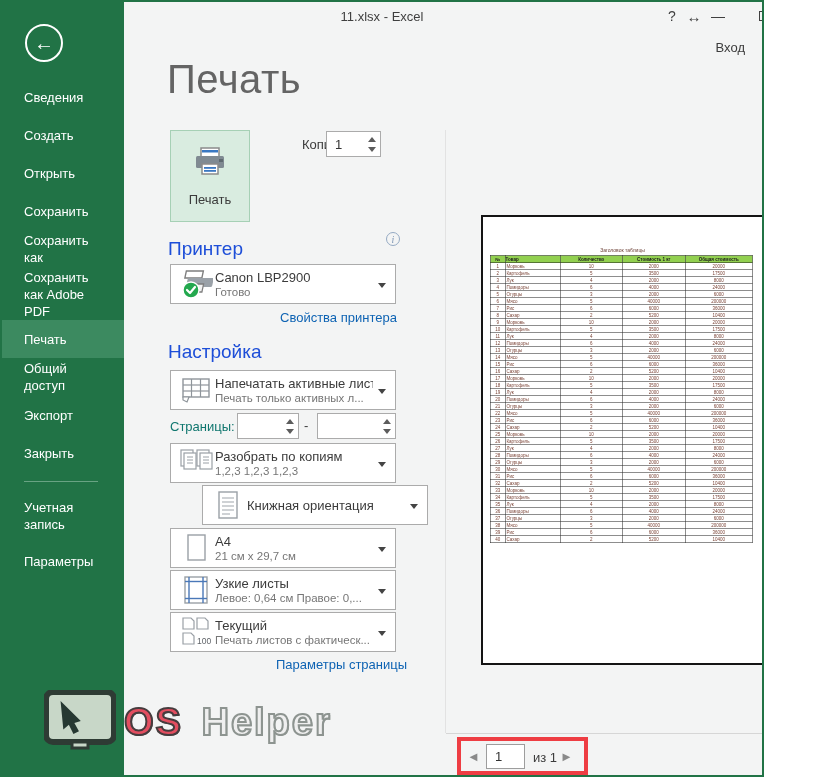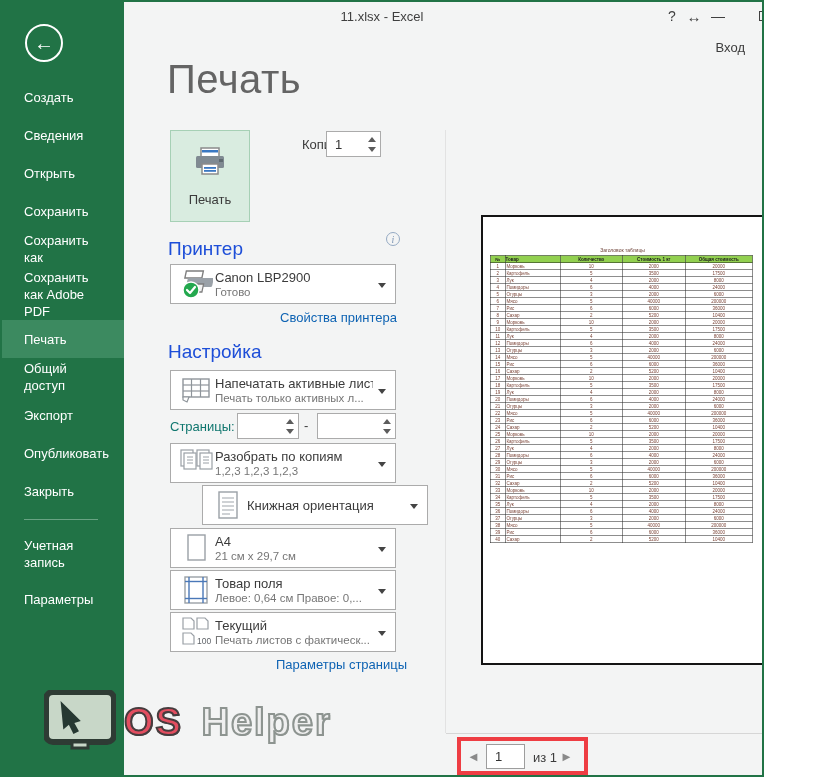--- a/index.html
+++ b/index.html
@@ -115,24 +115,24 @@
     </div>
   <div class="win-btn wb-close">✕</div>
   <div class="signin">Вход</div>
 
   <div class="sidebar">
     <div class="back-btn">
         <span>←</span>
       </div>
     <div class="nav">
         <div class="nav-item">
+          <span>Сведения</span>
+        </div>
+        <div class="nav-item">
           <span>Создать</span>
-        </div>
-        <div class="nav-item">
-          <span>Сведения</span>
         </div>
         <div class="nav-item">
           <span>Открыть</span>
         </div>
         <div class="nav-item">
           <span>Сохранить</span>
         </div>
         <div class="nav-item">
           <span>Сохранить как</span>
         </div>
@@ -140,23 +140,20 @@
           <span>Сохранить как Adobe PDF</span>
         </div>
         <div class="nav-item active">
           <span>Печать</span>
         </div>
         <div class="nav-item">
           <span>Общий доступ</span>
         </div>
         <div class="nav-item">
           <span>Экспорт</span>
-        </div>
-        <div class="nav-item">
-          <span>Опубликовать</span>
         </div>
         <div class="nav-item">
           <span>Закрыть</span>
         </div>
         <div class="nav-divider"></div>
         <div class="nav-item twoline">
           <span>Учетная запись</span>
         </div>
         <div class="nav-item">
           <span>Параметры</span>
@@ -304,21 +301,21 @@
     <span class="icon">
       <svg width="28" height="30" viewBox="0 0 28 30">
         <rect x="3" y="2" width="22" height="26" fill="#fff" stroke="#9aa0a6" stroke-width="1.4"></rect>
         <line x1="7" y1="2" x2="7" y2="28" stroke="#4a78b8" stroke-width="1.4"></line>
         <line x1="21" y1="2" x2="21" y2="28" stroke="#4a78b8" stroke-width="1.4"></line>
         <line x1="3" y1="6.5" x2="25" y2="6.5" stroke="#4a78b8" stroke-width="1.4"></line>
         <line x1="3" y1="23.5" x2="25" y2="23.5" stroke="#4a78b8" stroke-width="1.4"></line>
       </svg>
     </span>
     <span class="txt">
-      <div class="t1">Товар поля</div>
+      <div class="t1">Узкие листы</div>
       <div class="t2">Левое:  0,64 см   Правое:  0,...</div>
     </span>
     <span class="chev"></span>
   </div>
 
   <div class="dd dd-scaling">
     <span class="icon">
       <svg width="32" height="32" viewBox="0 0 32 32">
         <path d="M3 2 h8 l3 3 v8 h-11 z" fill="#fff" stroke="#9aa0a6" stroke-width="1.2"></path>
         <path d="M17 2 h8 l3 3 v8 h-11 z" fill="#fff" stroke="#9aa0a6" stroke-width="1.2"></path>

